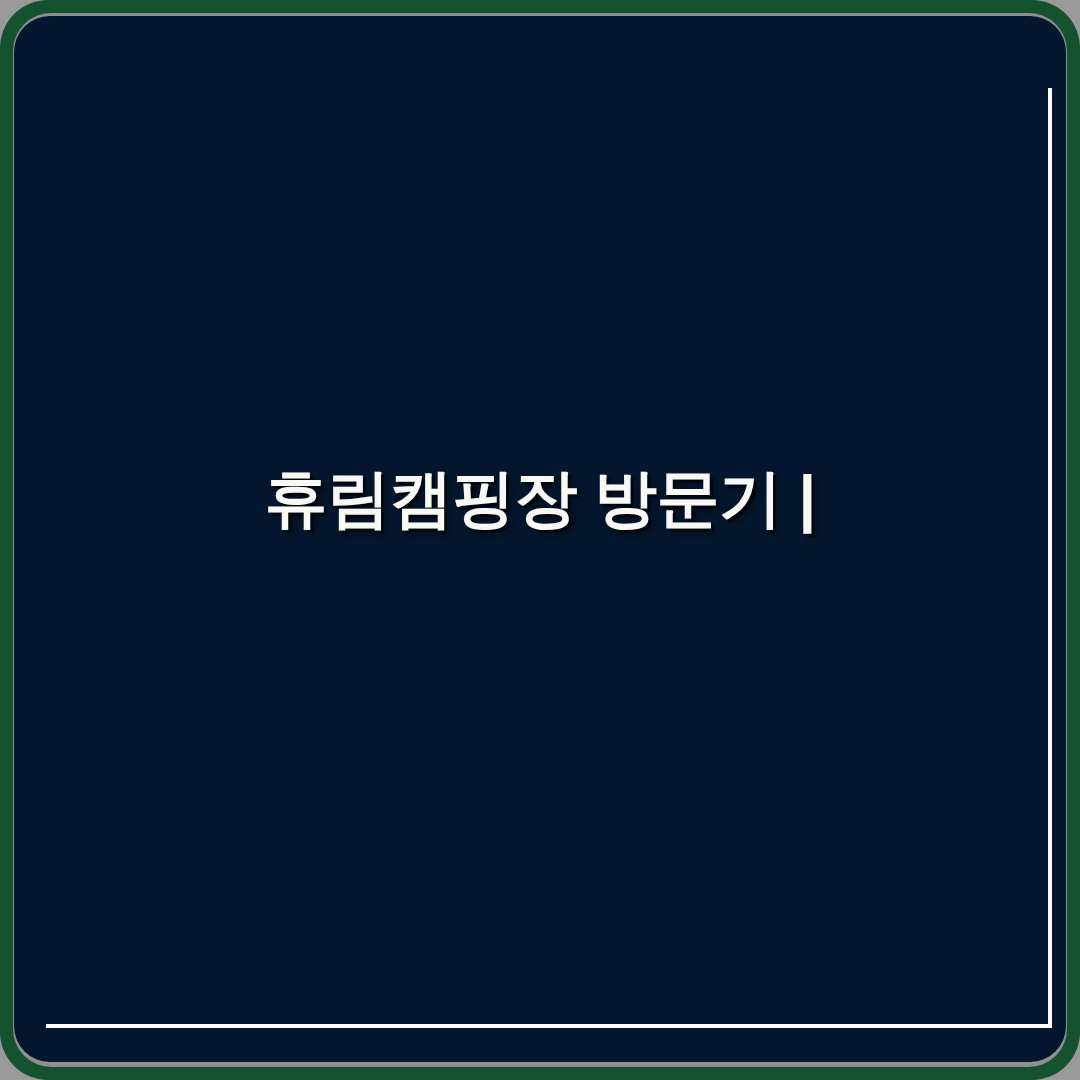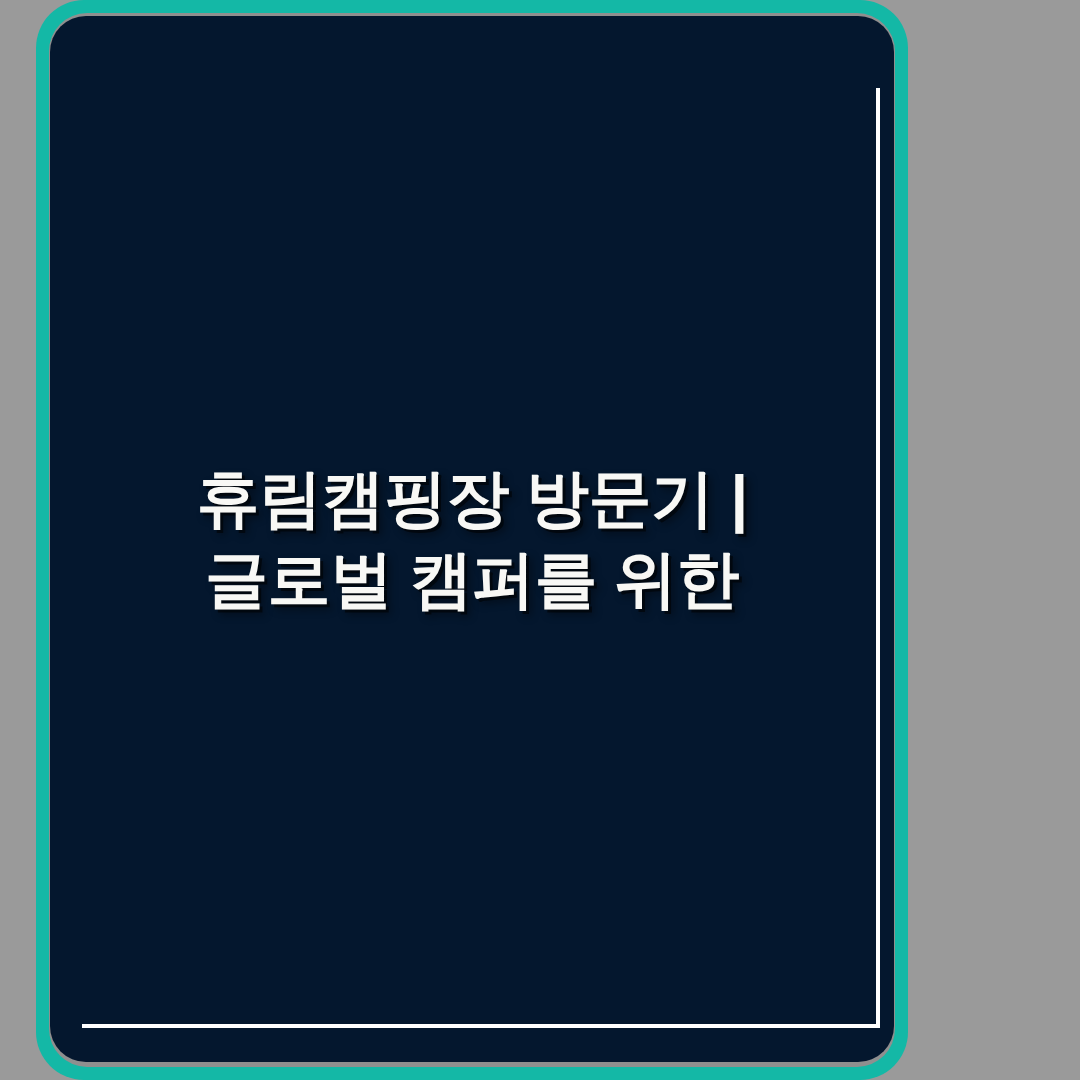--- a/index.html
+++ b/index.html
@@ -6,25 +6,24 @@
   html, body {
     width:1080px; height:1080px;
     overflow:hidden;
     background:#9a9a9a;
     font-family:"Liberation Sans", sans-serif;
   }
 
   
   .card {
     position:relative;
-    width:872px; height:1080px;
-    background:#14b8a6;
+    width:1080px; height:1080px;
+    background:#14532d;
     border-radius:48px;
     overflow:hidden;
-    margin-left:36px;
   }
   
   .card::before{
     content:"";
     position:absolute;
     left:13px; top:13px; right:13px; bottom:13px;
     border-radius:38px;
     background:#8f8f8f;
   }
 
@@ -79,18 +78,18 @@
 <div class="card">
 
   <div class="panel">
 
     <div class="accent-v"></div>
     <div class="accent-h"></div>
 
     <div class="title-wrap">
       <h1 class="title">
         <span>휴림캠핑장 방문기 |</span><br>
-        <span>글로벌 캠퍼를 위한</span><br>
+        <br>
       </h1>
     </div>
 
   </div>
 </div>
 
 </body></html>

